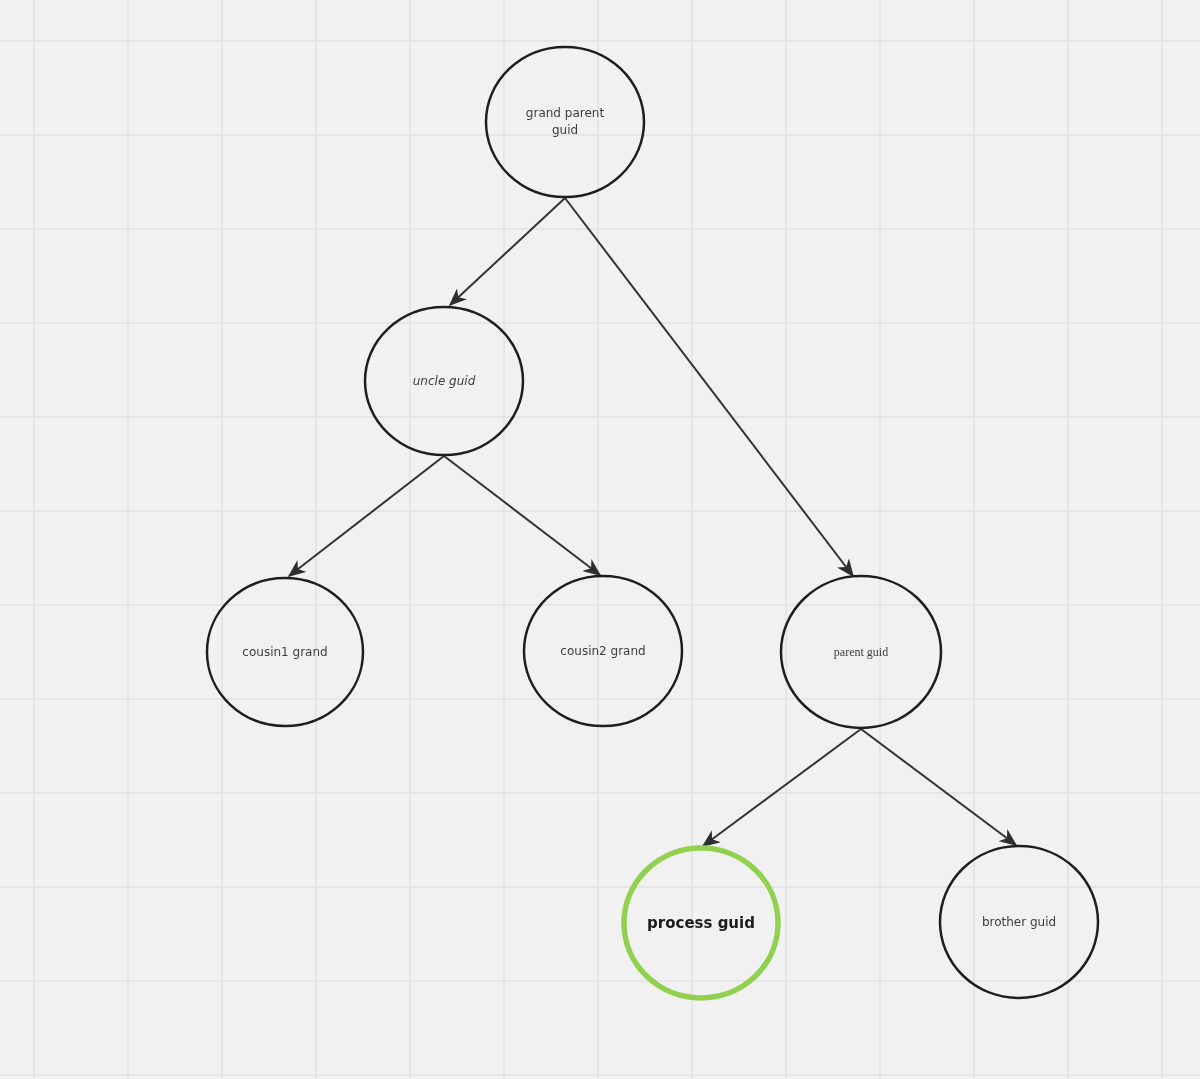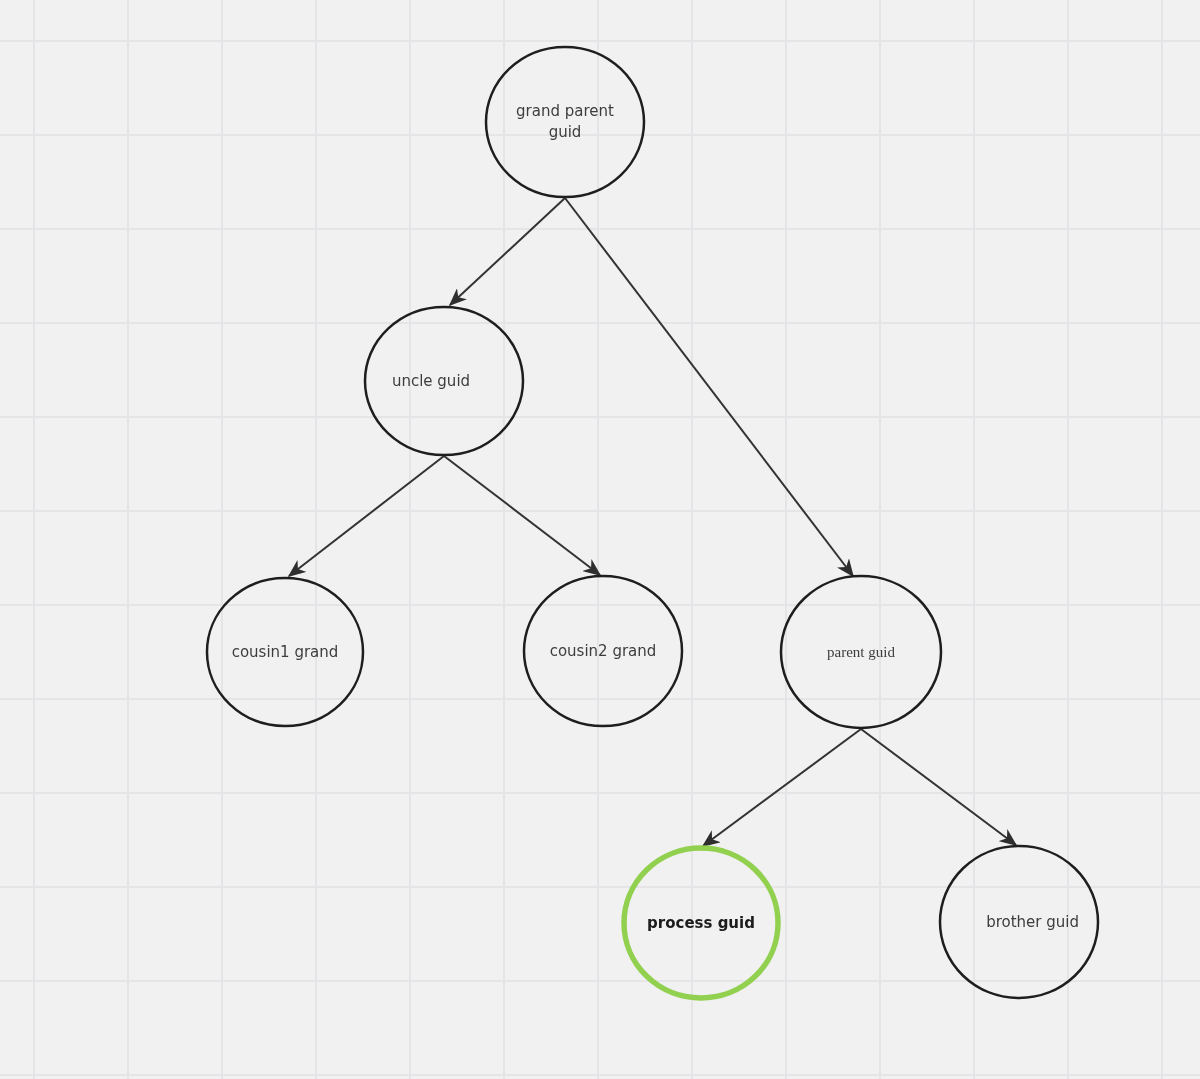--- a/index.html
+++ b/index.html
@@ -24,21 +24,21 @@
     position: absolute;
     left: 0;
     top: 0;
     display: block;
   }
   .node-label {
     position: absolute;
     width: 120px;
     transform: translate(-50%, -50%);
     text-align: center;
-    font-size: 15px;
+    font-size: 12px;
     line-height: 1.4;
     color: var(--label, #3d3d3d);
     white-space: pre-line;
     pointer-events: none;
   }
   .node-label.highlight {
     font-weight: bold;
     font-size: 15px;
     color: var(--hlabel, #1c1c1c);
   }
@@ -67,20 +67,20 @@
         <ellipse cx="285" cy="652" rx="78" ry="74" fill="none" stroke="#1e1e1e" stroke-width="2.5"></ellipse>
         <ellipse cx="603" cy="651" rx="79" ry="75" fill="none" stroke="#1e1e1e" stroke-width="2.5"></ellipse>
         <ellipse cx="861" cy="652" rx="80" ry="76" fill="none" stroke="#1e1e1e" stroke-width="2.5"></ellipse>
         <ellipse cx="701" cy="923" rx="77" ry="75" fill="none" stroke="#92d050" stroke-width="5.5"></ellipse>
         <ellipse cx="1019" cy="922" rx="79" ry="76" fill="none" stroke="#1e1e1e" stroke-width="2.5"></ellipse>
       </g>
   </svg>
   <div id="label-layer">
       <div class="node-label" style="left: 565px; top: 122px;">grand parent
 guid</div>
-      <div class="node-label" style="left: 431px; top: 381px;">uncle guid</div>
+      <div class="node-label" style="left: 444px; top: 381px; font-style: italic;">uncle guid</div>
       <div class="node-label" style="left: 285px; top: 652px;">cousin1 grand</div>
       <div class="node-label" style="left: 603px; top: 651px;">cousin2 grand</div>
       <div class="node-label" style="left: 861px; top: 652px; font-family: Liberation Serif, serif;">parent guid</div>
       <div class="node-label highlight" style="left: 701px; top: 923px;">process guid</div>
-      <div class="node-label" style="left: 1019px; top: 922px; text-align: right;">brother guid</div>
+      <div class="node-label" style="left: 1019px; top: 922px;">brother guid</div>
     </div>
 </div>
 
 </body></html>

